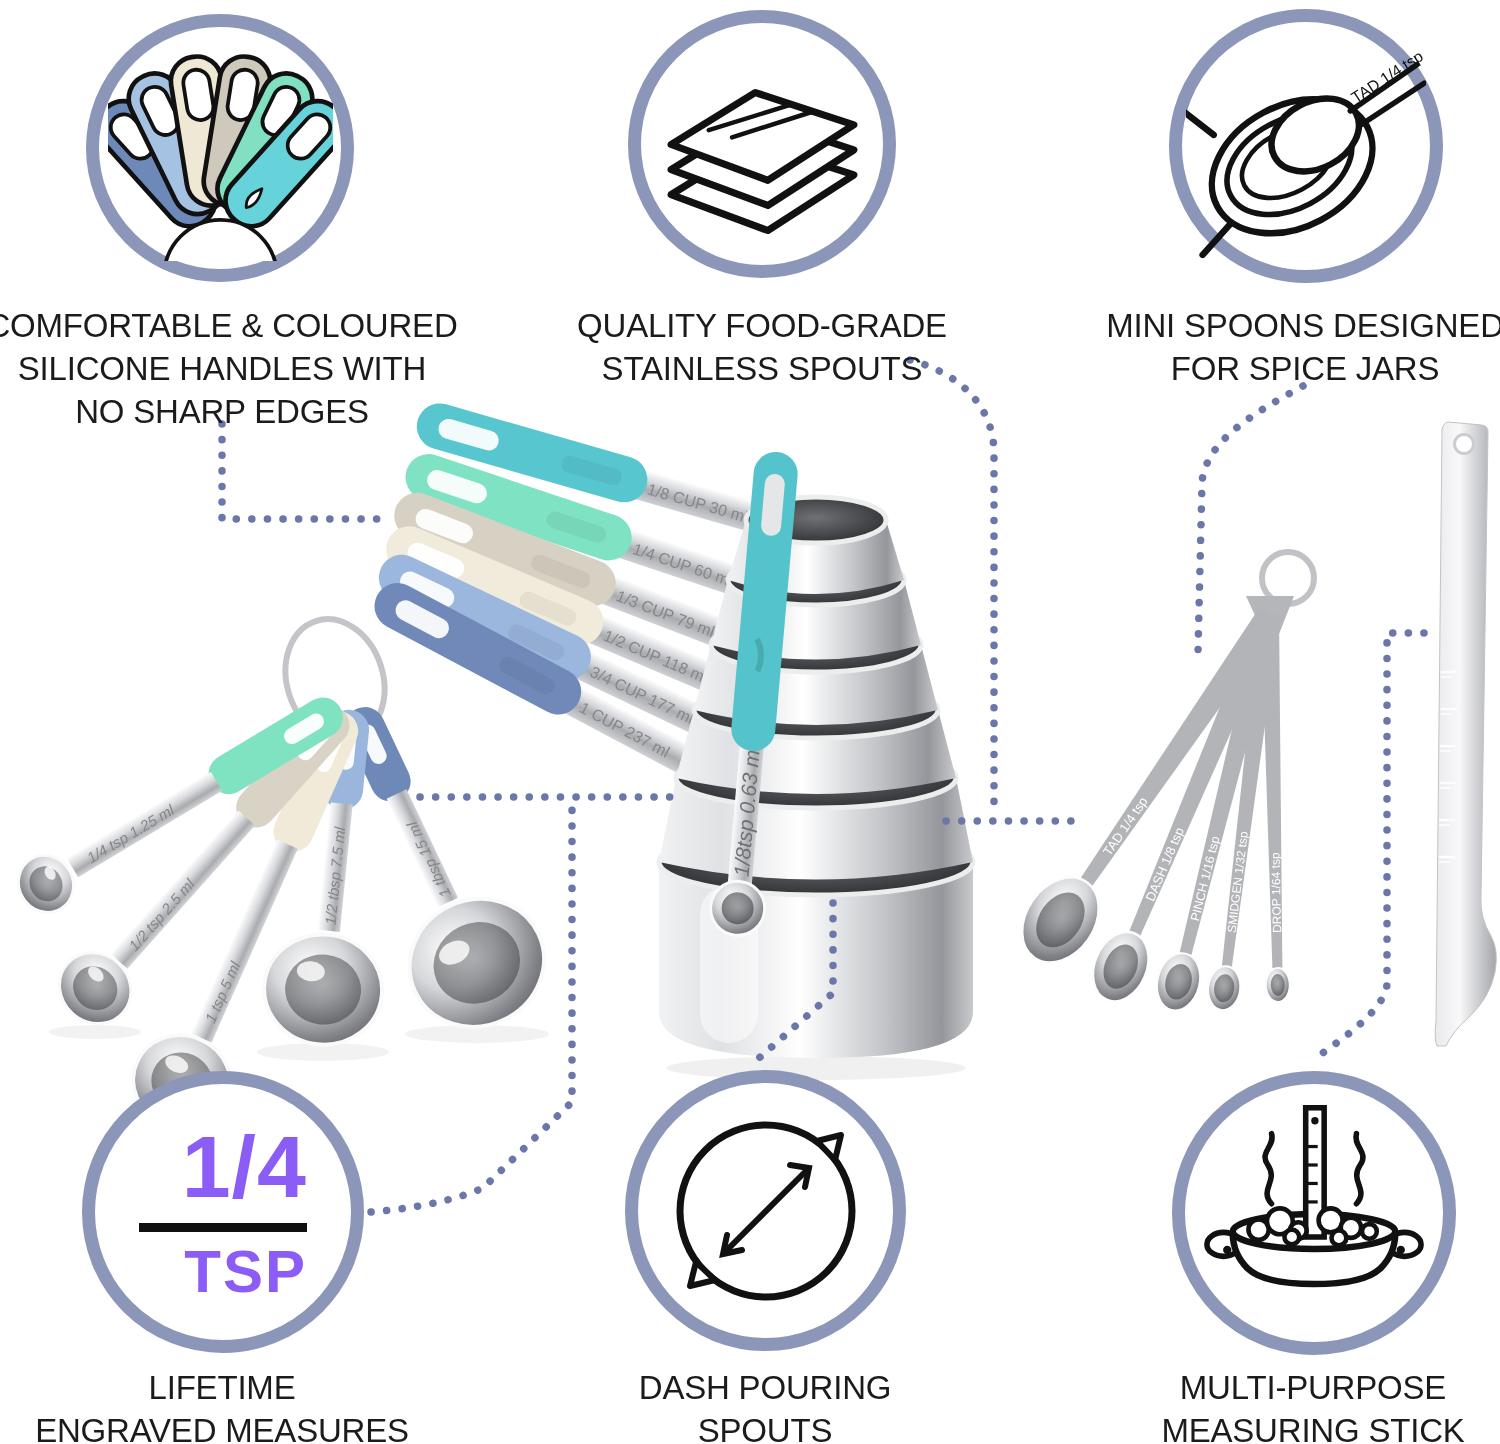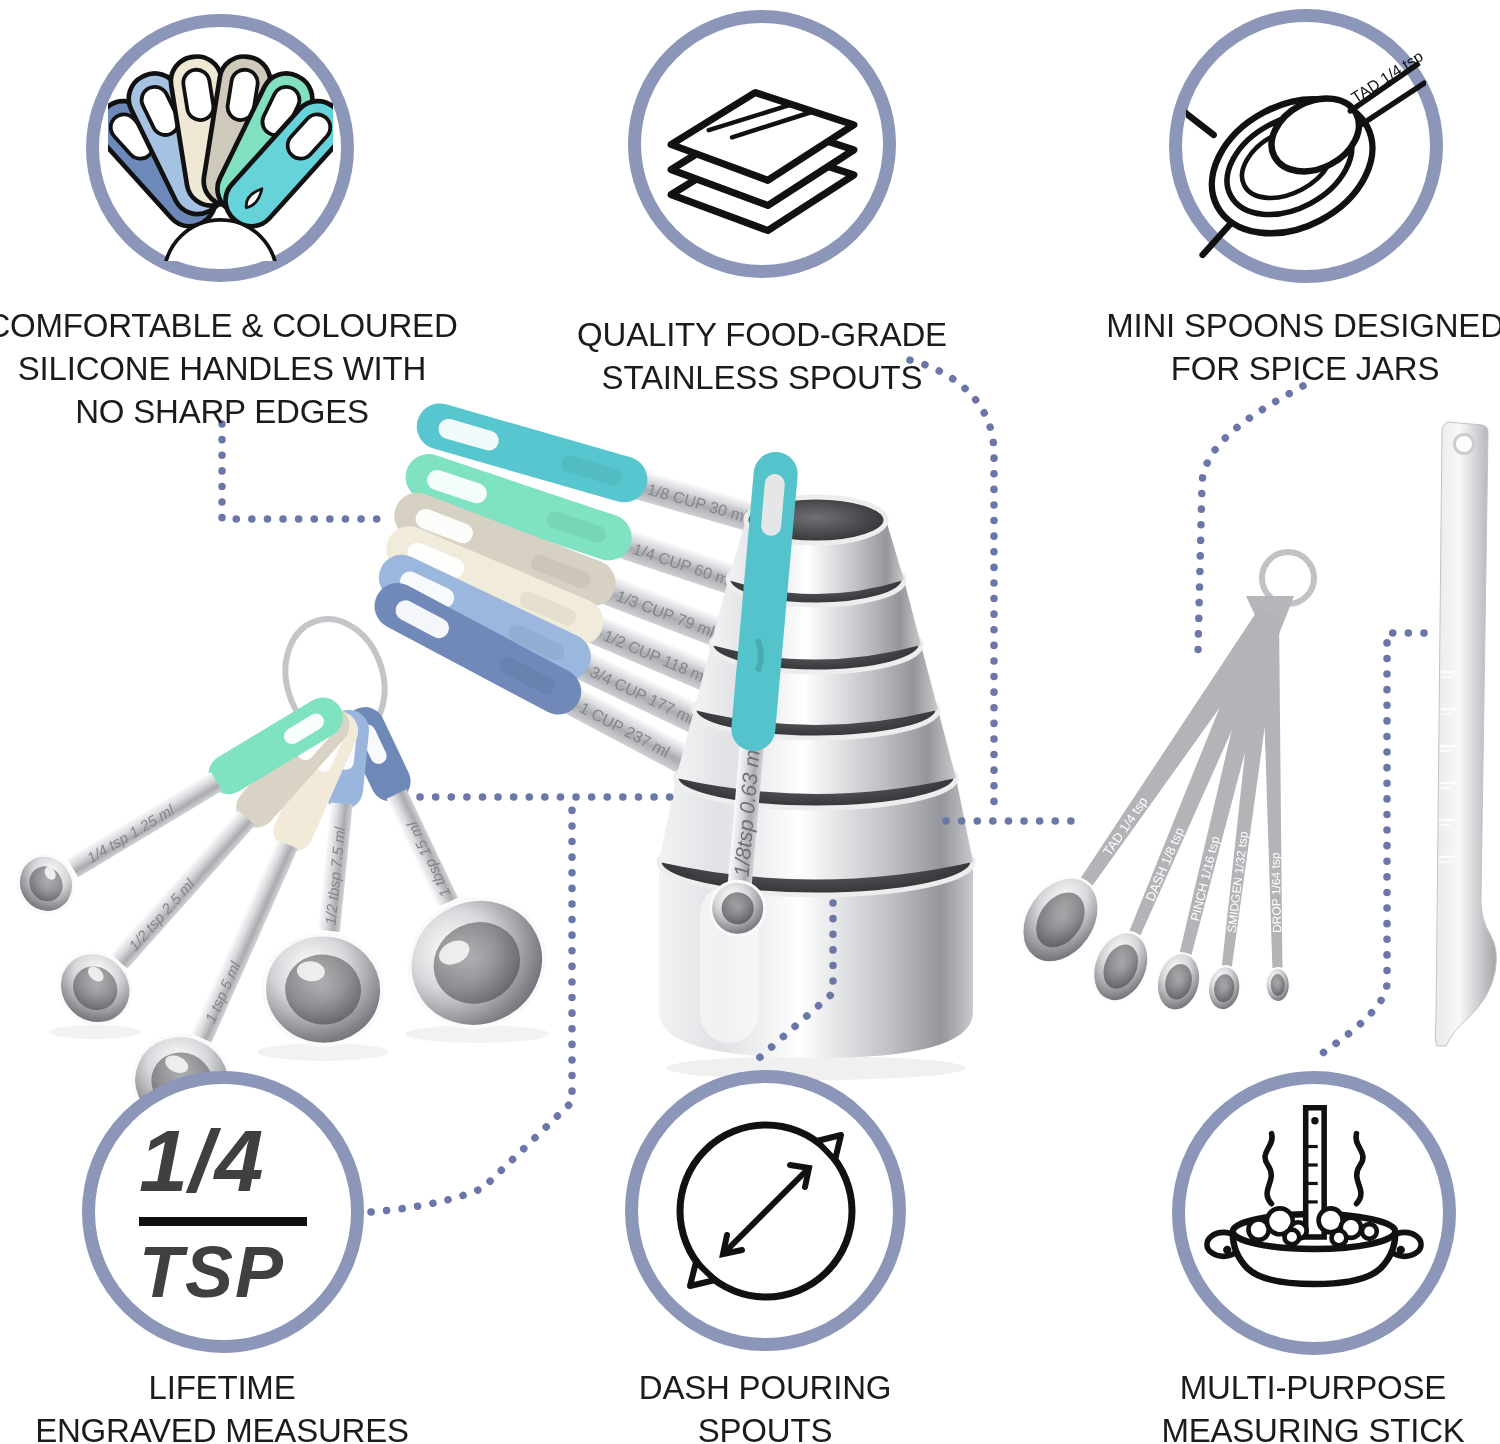--- a/index.html
+++ b/index.html
@@ -7,24 +7,24 @@
          font-family:"Liberation Sans",sans-serif;}
   .layer{position:absolute;left:0;top:0;width:1500px;height:1444px;}
   
   .ring{position:absolute;box-sizing:border-box;border:13px solid #8b96b8;border-radius:50%;
         background:#fff;display:flex;align-items:center;justify-content:center;}
   .ring svg{display:block;}
   
   .caption{position:absolute;width:560px;text-align:center;color:#1b1b1b;
            font-size:33px;line-height:43px;letter-spacing:-.2px;font-weight:400;}
   
-  .badge{text-align:left;color:#404040;font-style:italic;}
+  .badge{text-align:right;color:#8b5cf6;}
   .badge .frac{font-size:88px;font-weight:700;line-height:1;letter-spacing:1px;}
   .badge .rule{width:168px;height:9px;background:#101010;margin:12px auto 10px auto;}
-  .badge .unit{font-size:72px;font-weight:700;line-height:1;letter-spacing:2px;}
+  .badge .unit{font-size:60px;font-weight:700;line-height:1;letter-spacing:2px;}
 </style>
 </head>
 <body>
 
 <div class="stage">
 
   <svg class="layer" viewBox="0 0 1500 1444">
     <defs>
       <linearGradient id="gSteelH" x1="0" y1="0" x2="0" y2="1">
         <stop offset="0" stop-color="#fbfbfc"></stop>
@@ -318,21 +318,21 @@
         <polygon points="18,176 112,118 222,154 126,216"></polygon>
         <polygon points="18,148 112,90 222,126 126,188"></polygon>
         <polygon points="18,120 112,62 222,98 126,160"></polygon>
       </g>
       <g stroke="#111" stroke-width="5" stroke-linecap="round">
         <line x1="60" y1="104" x2="150" y2="76"></line>
         <line x1="86" y1="112" x2="174" y2="84"></line>
       </g>
     </svg>
   </div>
-  <div class="caption" style="left:482px;top:304px;margin-top:9px;">
+  <div class="caption" style="left:482px;top:304px;">
     <div>QUALITY FOOD-GRADE</div>
     <div>STAINLESS SPOUTS</div>
   </div>
 
   <div class="ring" style="left:1169px;top:9px;width:274px;height:274px;">
     <svg width="240" height="240" viewBox="0 0 260 260">
       <g fill="none" stroke="#111" stroke-linecap="round">
         <line x1="30" y1="118" x2="-6" y2="90" stroke-width="7"></line>
         <line x1="52" y1="210" x2="18" y2="248" stroke-width="7"></line>
         <ellipse cx="115" cy="152" rx="92" ry="66" transform="rotate(-28 115 152)" stroke-width="7" fill="#fff"></ellipse>

